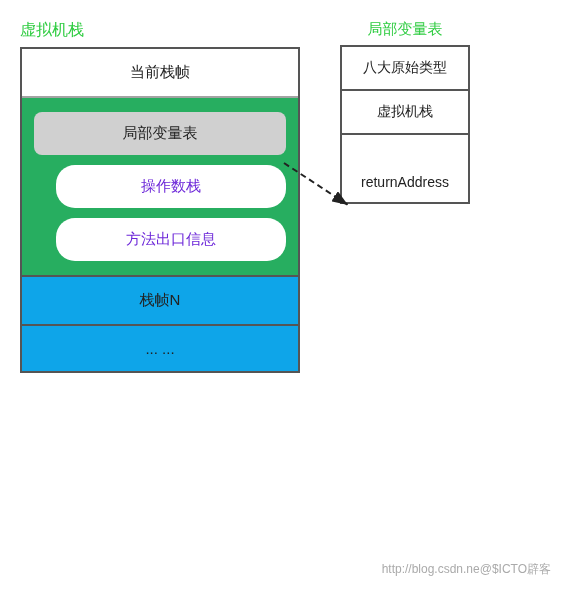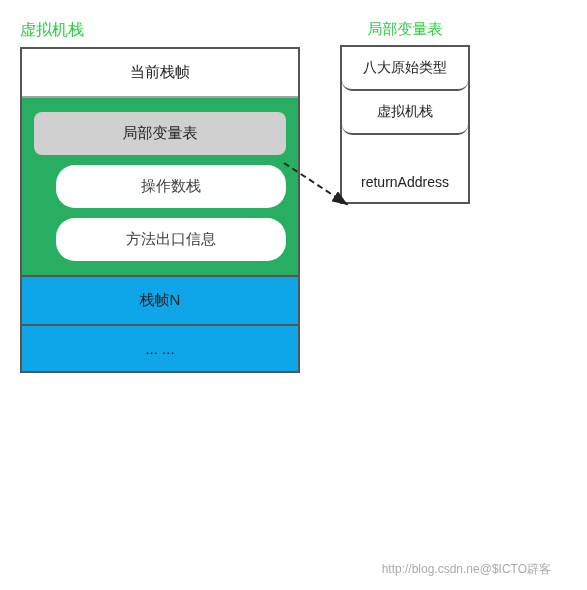--- a/index.html
+++ b/index.html
@@ -64,21 +64,21 @@
       color: #222;
       border: none;
     }
 
     .green-frame-white-box {
       background: #fff;
       border-radius: 19px;
       padding: 12px 10px;
       text-align: center;
       font-size: 15px;
-      color: #404040;
+      color: #6d28d9;
       margin-left: 22px;
     }
 
     .bottom-frames {
       width: 100%;
     }
 
     .frame-row {
       border-bottom: 2px solid #555;
       padding: 14px 10px;
@@ -115,21 +115,20 @@
       margin-left: 10px;
     }
 
     .local-var-row {
       padding: 12px 10px;
       text-align: center;
       font-size: 14px;
       color: #222;
       border-bottom: 2px solid #555;
       background: #fff;
-      border-radius: 10px;
     }
 
     .local-var-row:last-child {
       border-bottom: none;
       margin-top: 27px;
     }
 
     
     .arrow-container {
       position: absolute;

